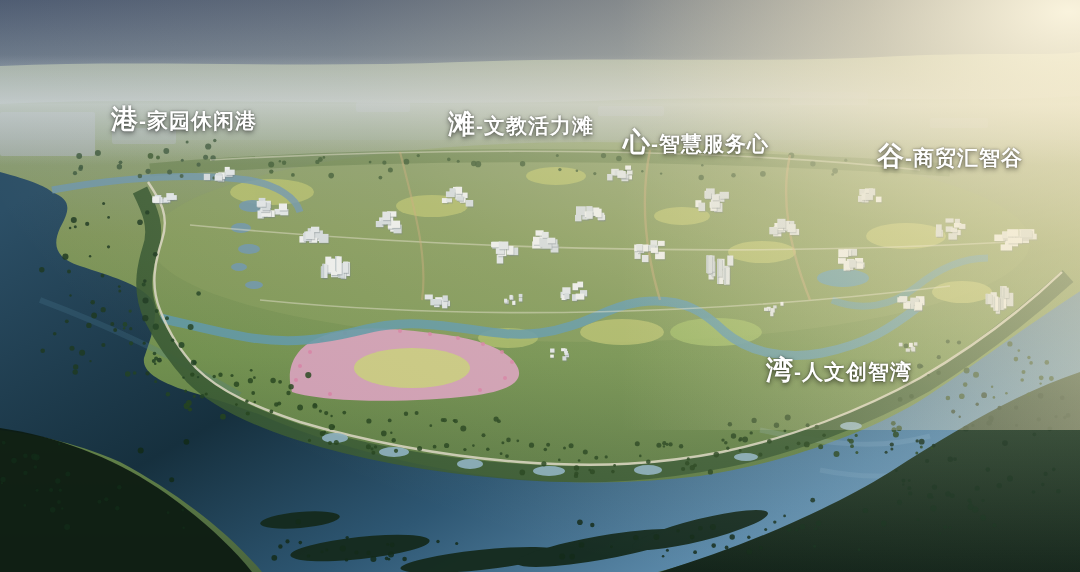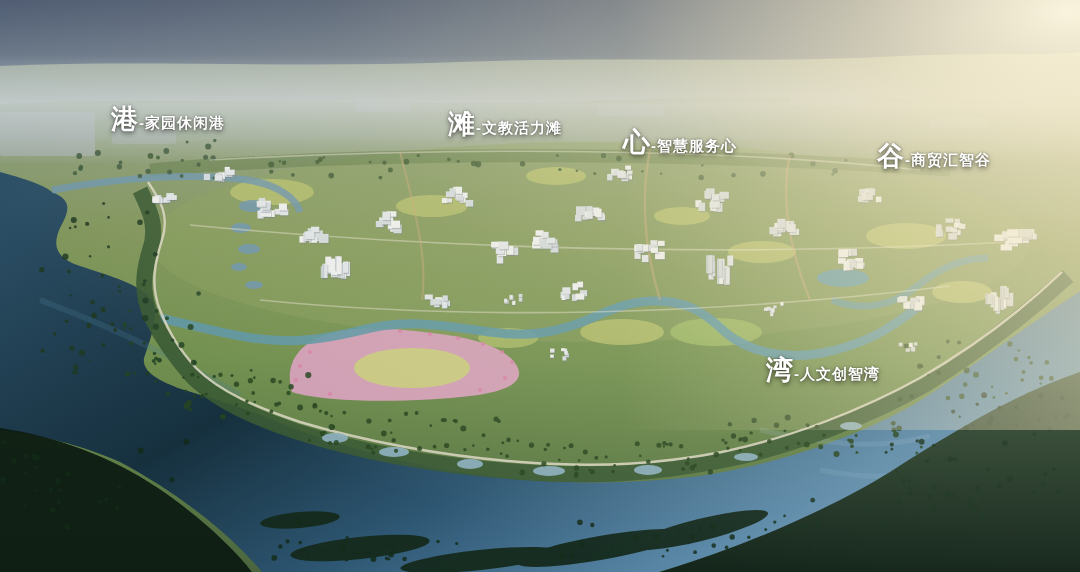--- a/index.html
+++ b/index.html
@@ -7,21 +7,21 @@
     position:relative;width:1080px;height:572px;overflow:hidden;
     background:#7c925a;font-family:"Liberation Sans",sans-serif;
   }
   .stage svg{position:absolute;left:0;top:0;display:block;}
   .district-label{
     position:absolute;z-index:10;color:#fff;display:flex;align-items:baseline;
     white-space:nowrap;font-weight:700;letter-spacing:1px;
     text-shadow:0 2px 5px rgba(0,0,0,.55),0 0 2px rgba(0,0,0,.4);
   }
   .district-label .big{font-size:27px;line-height:1;}
-  .district-label .rest{font-size:15px;line-height:1;}
+  .district-label .rest{font-size:21px;line-height:1;}
   #label-gang{left:111px;top:106px;}
   #label-tan{left:448px;top:111px;}
   #label-xin{left:623px;top:129px;}
   #label-gu{left:877px;top:143px;}
   #label-wan{left:766px;top:357px;}
 </style>
 </head>
 <body>
 
 <div class="stage">

